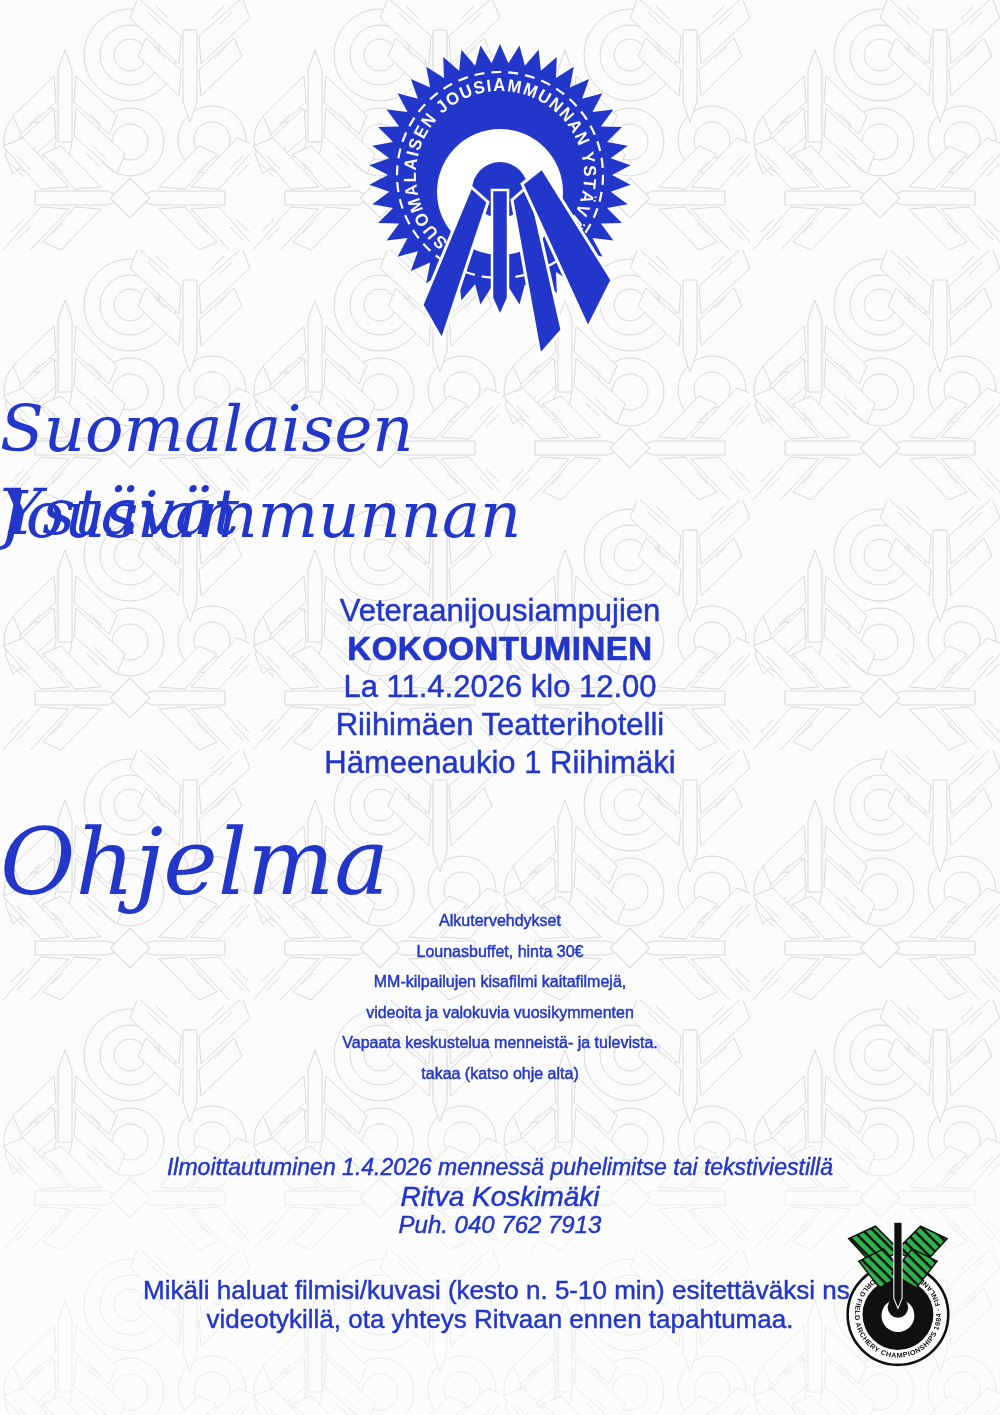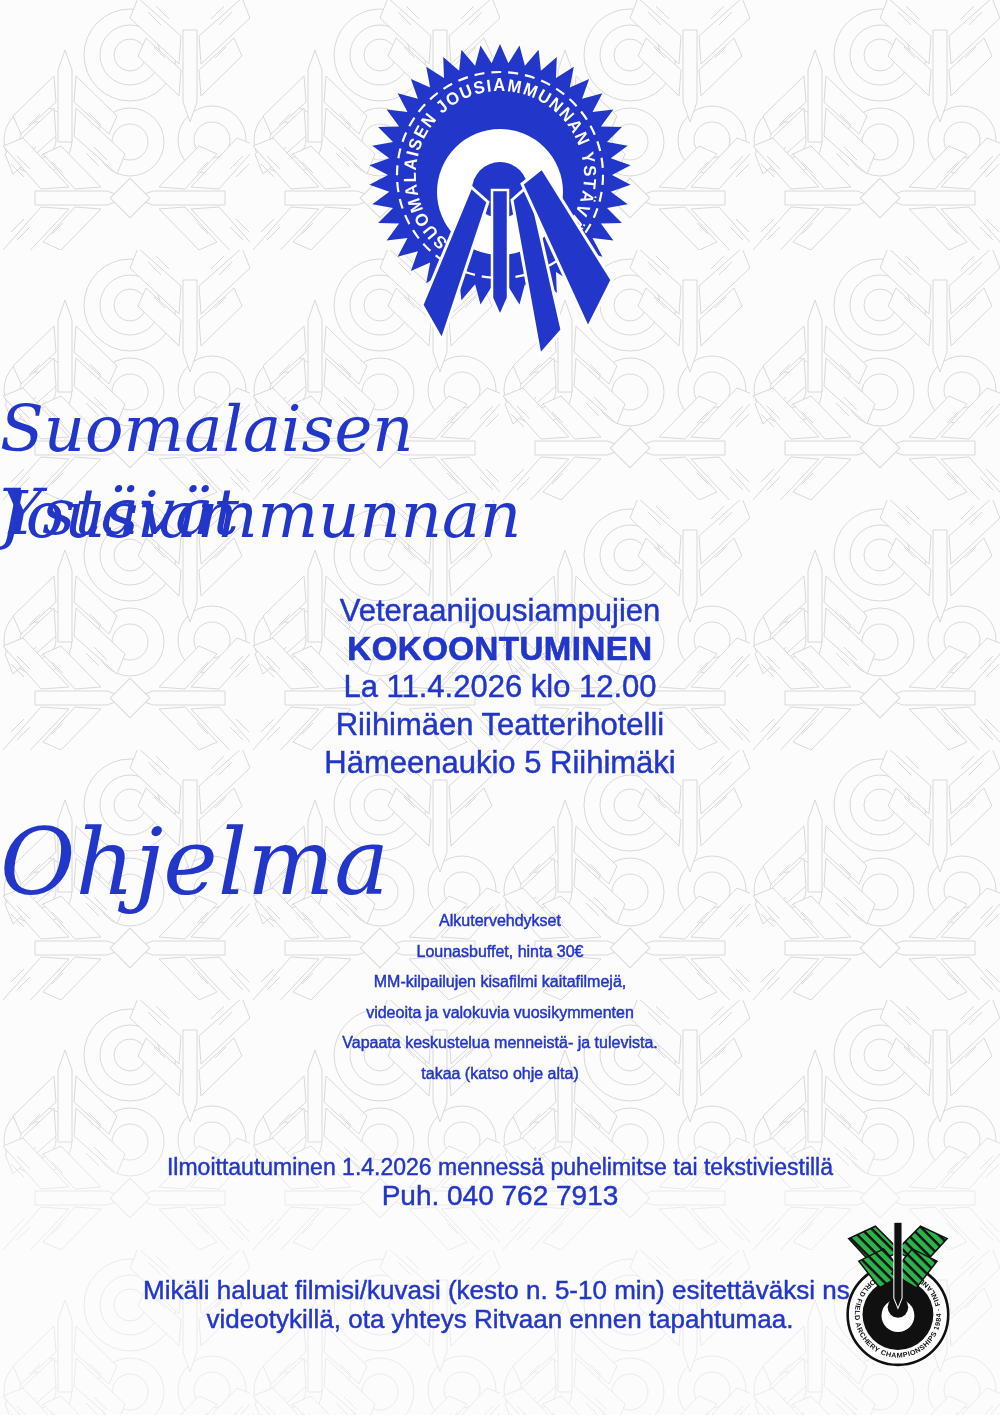--- a/index.html
+++ b/index.html
@@ -25,24 +25,24 @@
   .title2{top:469px;font-size:64px;line-height:86px;font-style:italic;}
   .ohjelma{top:792px;font-size:92px;line-height:110px;margin-top:16px;}
   
   .sans{left:0;width:1000px;text-align:center;color:var(--blue);
         font-family:"Liberation Sans",sans-serif;-webkit-text-stroke:0.45px currentColor;}
   .event{top:592px;}
   .ev1{font-size:31px;line-height:38px;}
   .ev2{font-size:33px;line-height:38px;font-weight:700;-webkit-text-stroke:0.7px currentColor;letter-spacing:0.5px;}
   .program{top:906px;}
   .program div{font-size:16px;line-height:30.5px;}
-  .reg{top:1152px;}
+  .reg{top:1152px;font-style:italic;}
   .reg1{font-size:23px;line-height:30px;}
   .reg2{font-size:28px;line-height:29px;}
-  .reg3{font-size:28px;line-height:27px;}
+  .reg3{font-size:24px;line-height:27px;}
   .note{top:1276px;}
   .note div{font-size:26px;line-height:29px;}
   
   .wfac{left:830px;top:1216px;}
   .wfac .rtext{fill:var(--ink);font-family:"Liberation Sans",sans-serif;font-weight:700;
                font-size:6.8px;letter-spacing:0.4px;}
 </style>
 </head>
 <body>
 
@@ -103,35 +103,36 @@
   </svg>
 
   <div class="script title1">Suomalaisen Jousiammunnan</div>
   <div class="script title2">Ystävät</div>
 
   <div class="sans event">
     <div class="ev1">Veteraanijousiampujien</div>
     <div class="ev2">KOKOONTUMINEN</div>
     <div class="ev1">La 11.4.2026 klo 12.00</div>
     <div class="ev1">Riihimäen Teatterihotelli</div>
-    <div class="ev1">Hämeenaukio 5 Riihimäki</div>
+    <div class="ev1">Hämeenaukio 1 Riihimäki</div>
   </div>
 
   <div class="script ohjelma">Ohjelma</div>
   <div class="sans program">
     <div>Alkutervehdykset</div>
     <div>Lounasbuffet, hinta 30€</div>
     <div>MM-kilpailujen kisafilmi kaitafilmejä,</div>
     <div>videoita ja valokuvia vuosikymmenten</div>
     <div>Vapaata keskustelua menneistä- ja tulevista.</div>
     <div>takaa (katso ohje alta)</div>
   </div>
 
   <div class="sans reg">
     <div class="reg1">Ilmoittautuminen 1.4.2026 mennessä puhelimitse tai tekstiviestillä</div>
+    <div class="reg2">Ritva Koskimäki</div>
     <div class="reg3">Puh. 040 762 7913</div>
   </div>
 
   <div class="sans note">
     <div>Mikäli haluat filmisi/kuvasi (kesto n. 5-10 min) esitettäväksi ns.</div>
     <div>videotykillä, ota yhteys Ritvaan ennen tapahtumaa.</div>
   </div>
 
   <svg class="wfac" width="140" height="154" viewBox="0 0 136 150">
     <defs>

